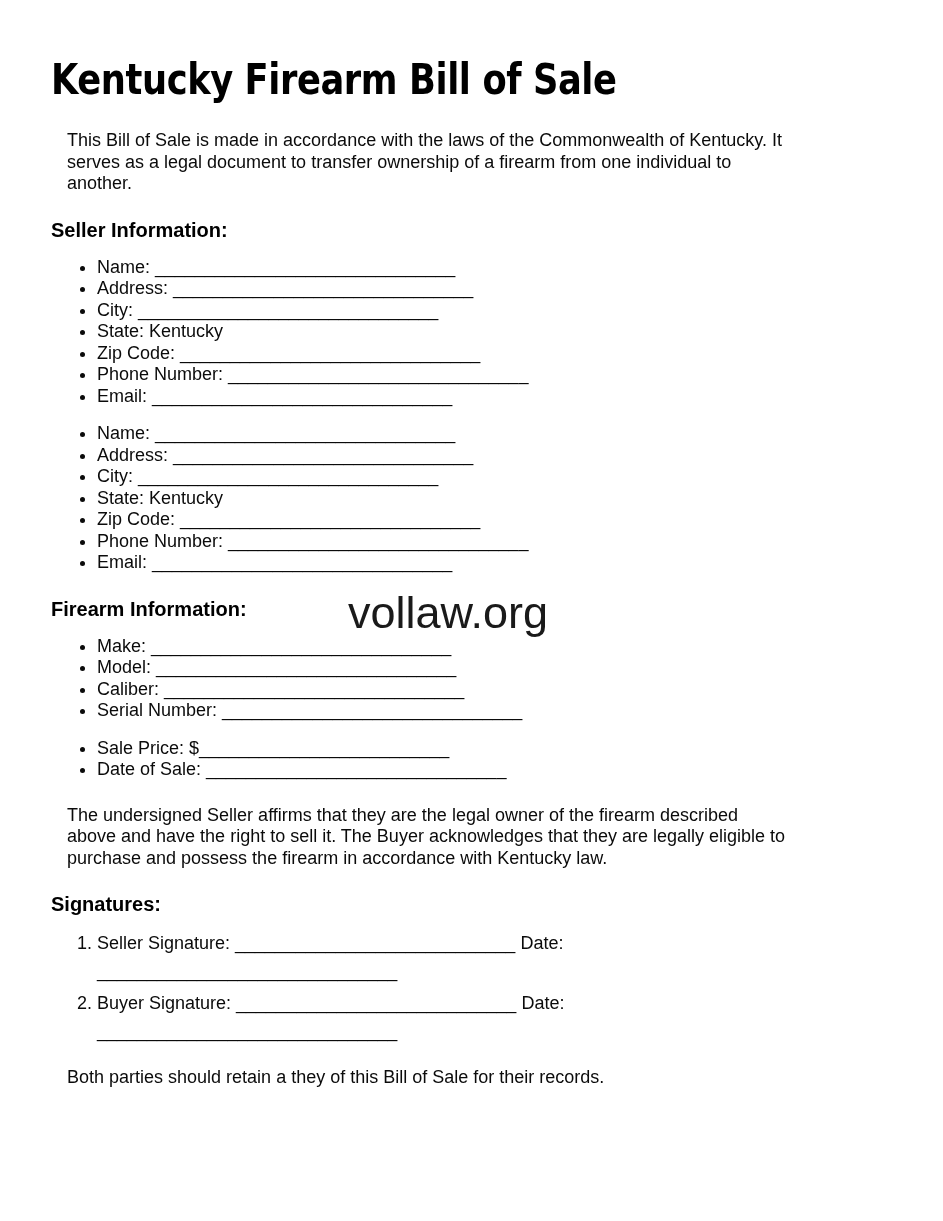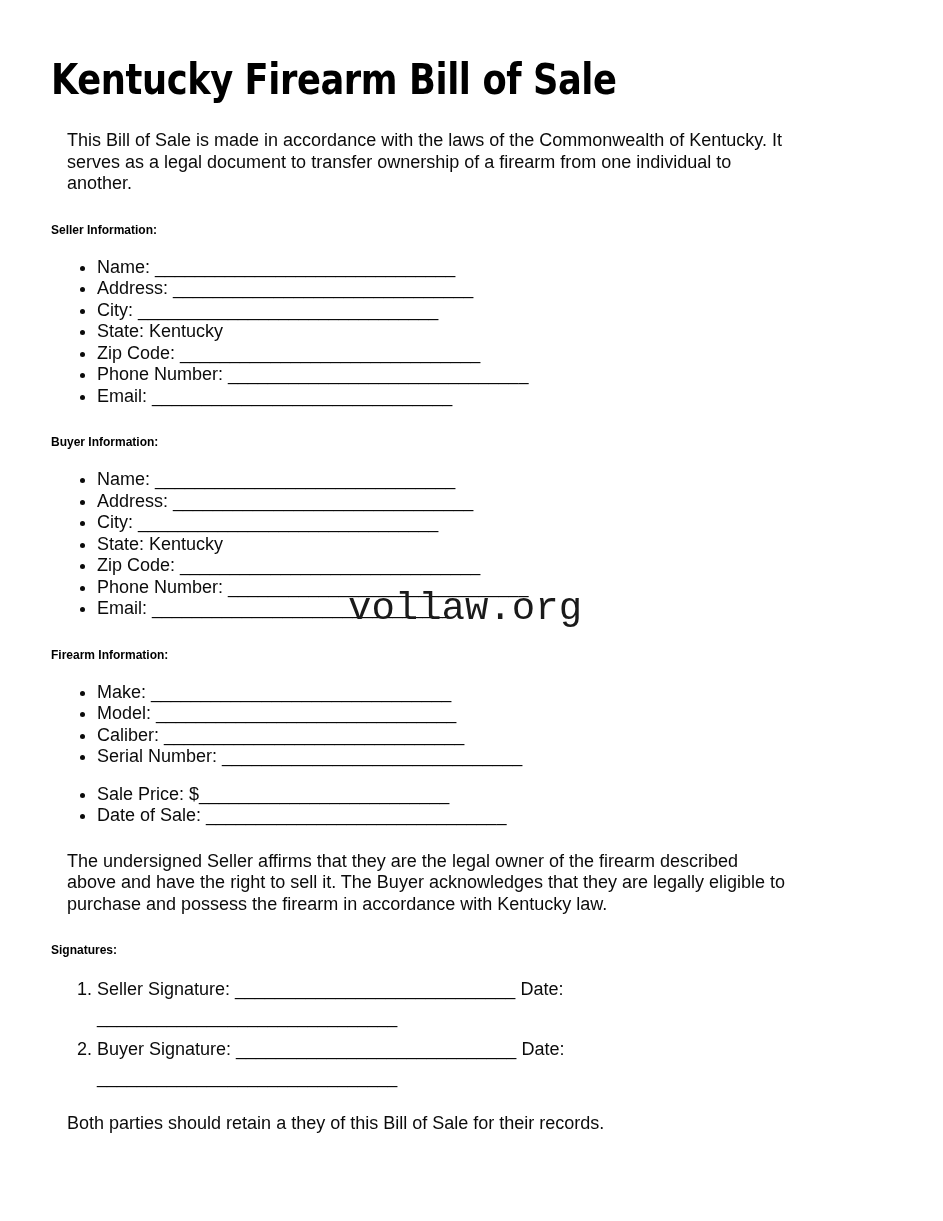--- a/index.html
+++ b/index.html
@@ -27,21 +27,21 @@
     letter-spacing: -0.5px;
     color: #000;
   }
   p.para {
     margin: 24px 0 0 16px;
     line-height: 21.5px;
     white-space: pre-line;
     max-width: 885px;
   }
   h3.sec-heading {
-    font-size: 12px;
+    font-size: 20px;
     line-height: 22px;
     font-weight: bold;
     margin: 24px 0 0 0;
     color: #000;
   }
   ul.field-list {
     margin: 16px 0 0 0;
     padding: 0 0 0 46px;
     list-style: disc;
   }
@@ -55,22 +55,22 @@
   }
   ol.sig-list li {
     line-height: 28px;
     white-space: pre-line;
   }
   ol.sig-list li + li { margin-top: 4px; }
   .watermark {
     position: absolute;
     left: 348px;
     top: 590px;
-    font-family: Liberation Mono, monospace;
-    font-size: 39px;
+    font-family: Liberation Sans, sans-serif;
+    font-size: 45px;
     line-height: 1;
     color: #1a1a1a;
     pointer-events: none;
     white-space: nowrap;
   }
 </style>
 </head>
 <body>
 
 <div class="page">
@@ -85,21 +85,20 @@
   <ul class="field-list">
     <li>Name: ______________________________</li>
     <li>Address: ______________________________</li>
     <li>City: ______________________________</li>
     <li>State: Kentucky</li>
     <li>Zip Code: ______________________________</li>
     <li>Phone Number: ______________________________</li>
     <li>Email: ______________________________</li>
   </ul>
 
-  <h3 class="sec-heading">Buyer Information:</h3>
   <ul class="field-list">
     <li>Name: ______________________________</li>
     <li>Address: ______________________________</li>
     <li>City: ______________________________</li>
     <li>State: Kentucky</li>
     <li>Zip Code: ______________________________</li>
     <li>Phone Number: ______________________________</li>
     <li>Email: ______________________________</li>
   </ul>
 

